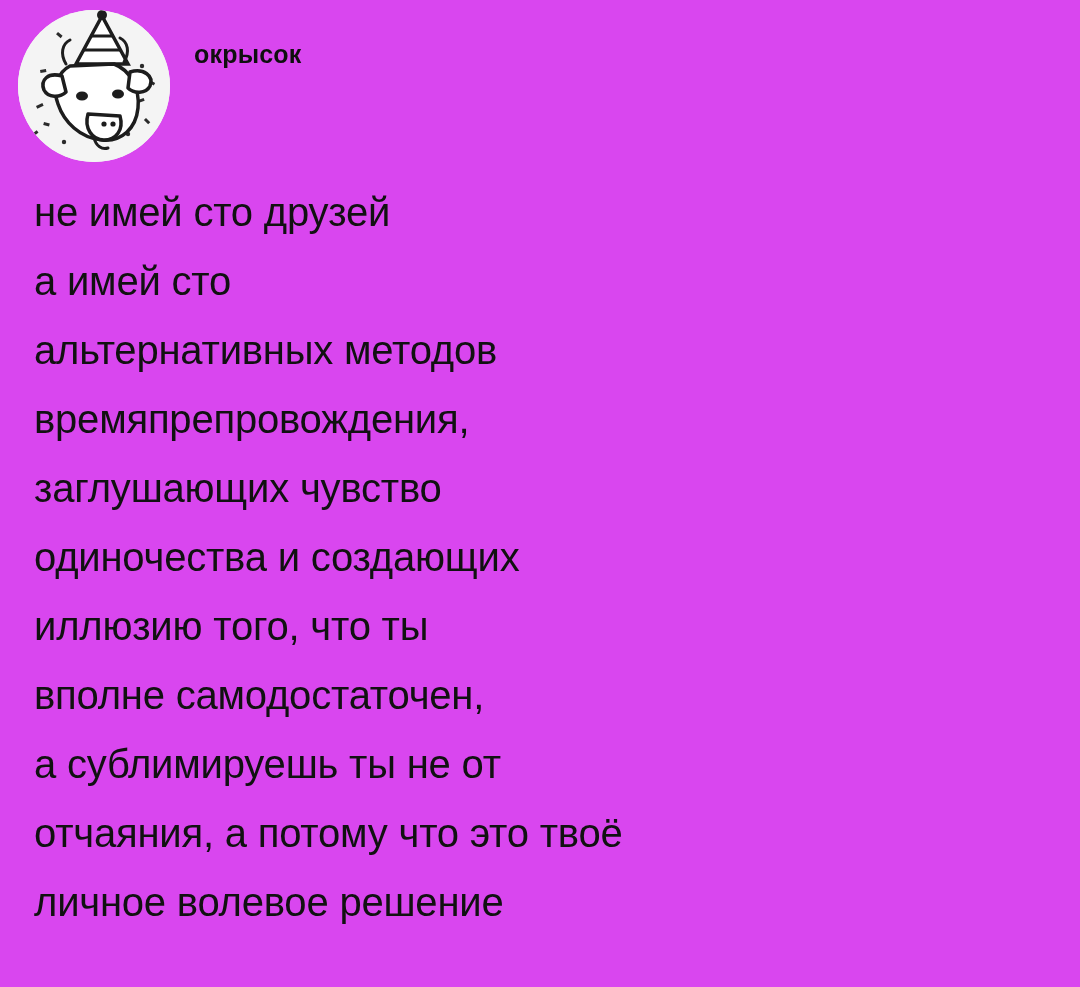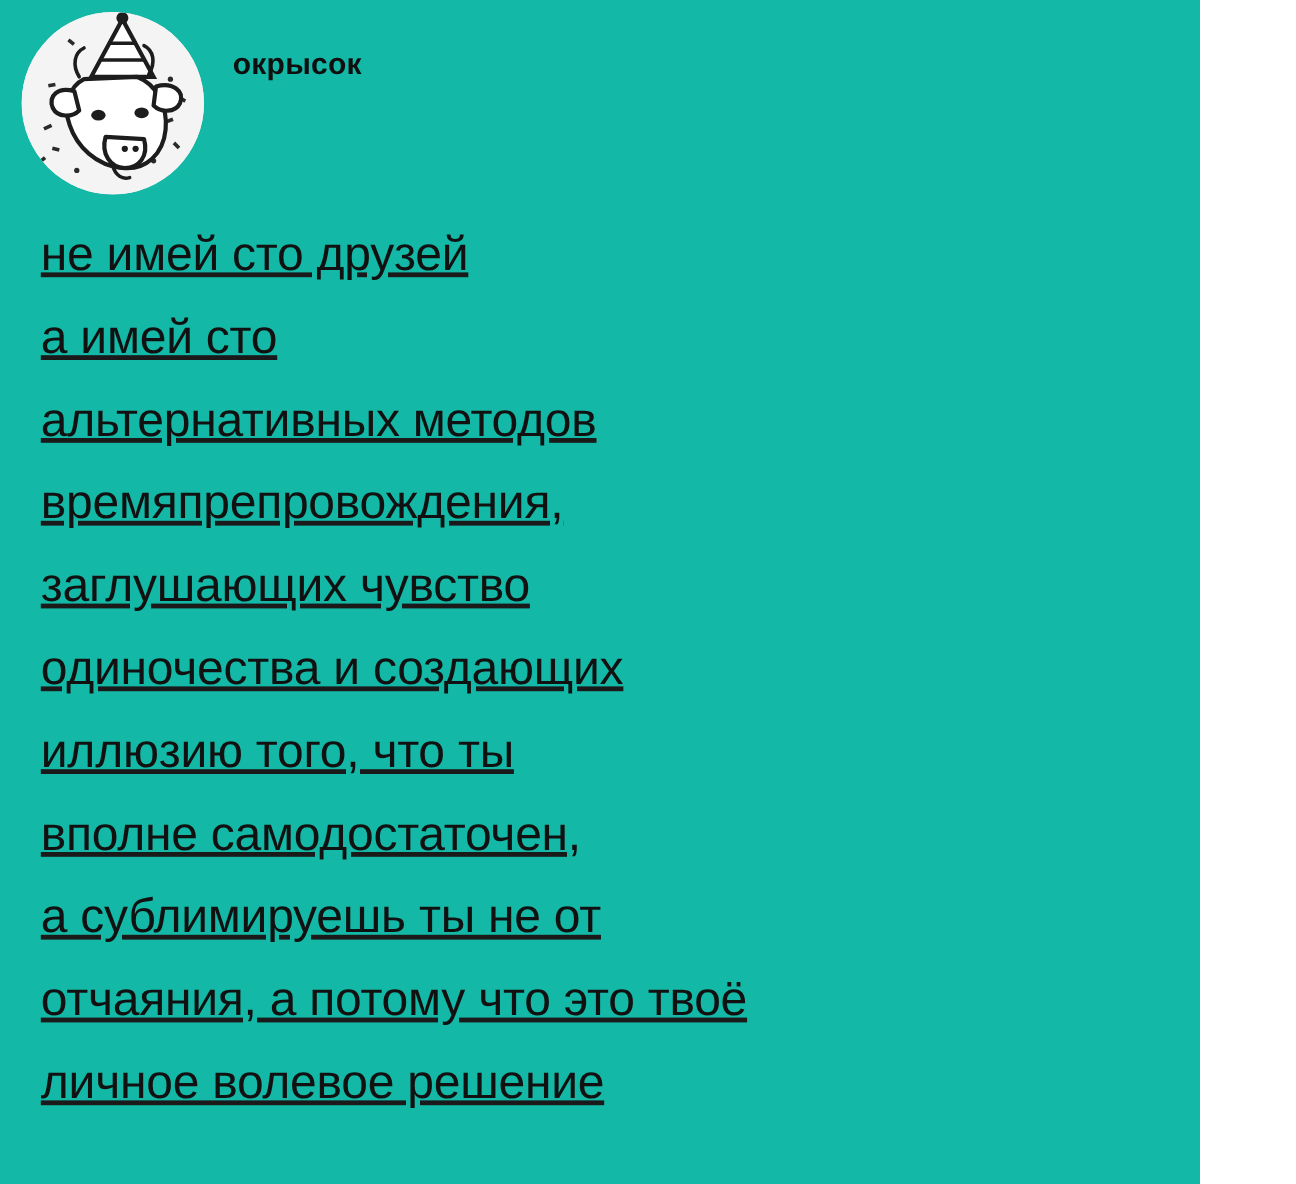--- a/index.html
+++ b/index.html
@@ -10,23 +10,23 @@
   body {
     width: 1080px;
     height: 987px;
     overflow: hidden;
     font-family: "Liberation Sans", sans-serif;
     color: #1a1a1a;
   }
 
   .post {
     position: relative;
-    width: 1000px;
+    width: 1080px;
     height: 987px;
-    background: #14b8a6;
+    background: #d946ef;
     box-sizing: border-box;
   }
 
   
   .post-header {
     display: flex;
     align-items: flex-start;
     padding: 10px 0 0 18px;
     height: 150px;
     box-sizing: border-box;
@@ -55,21 +55,20 @@
     font-size: 25px;
     font-weight: bold;
     letter-spacing: 0.2px;
     color: #0f0f0f;
     white-space: nowrap;
   }
 
   
   .post-body {
     padding: 28px 34px 0 34px;
-    text-decoration: underline;
   }
 
   .post-text {
     font-size: 40px;
     line-height: 69px;
     color: #111111;
     white-space: pre-line;
     letter-spacing: -0.2px;
     word-break: break-word;
   }

